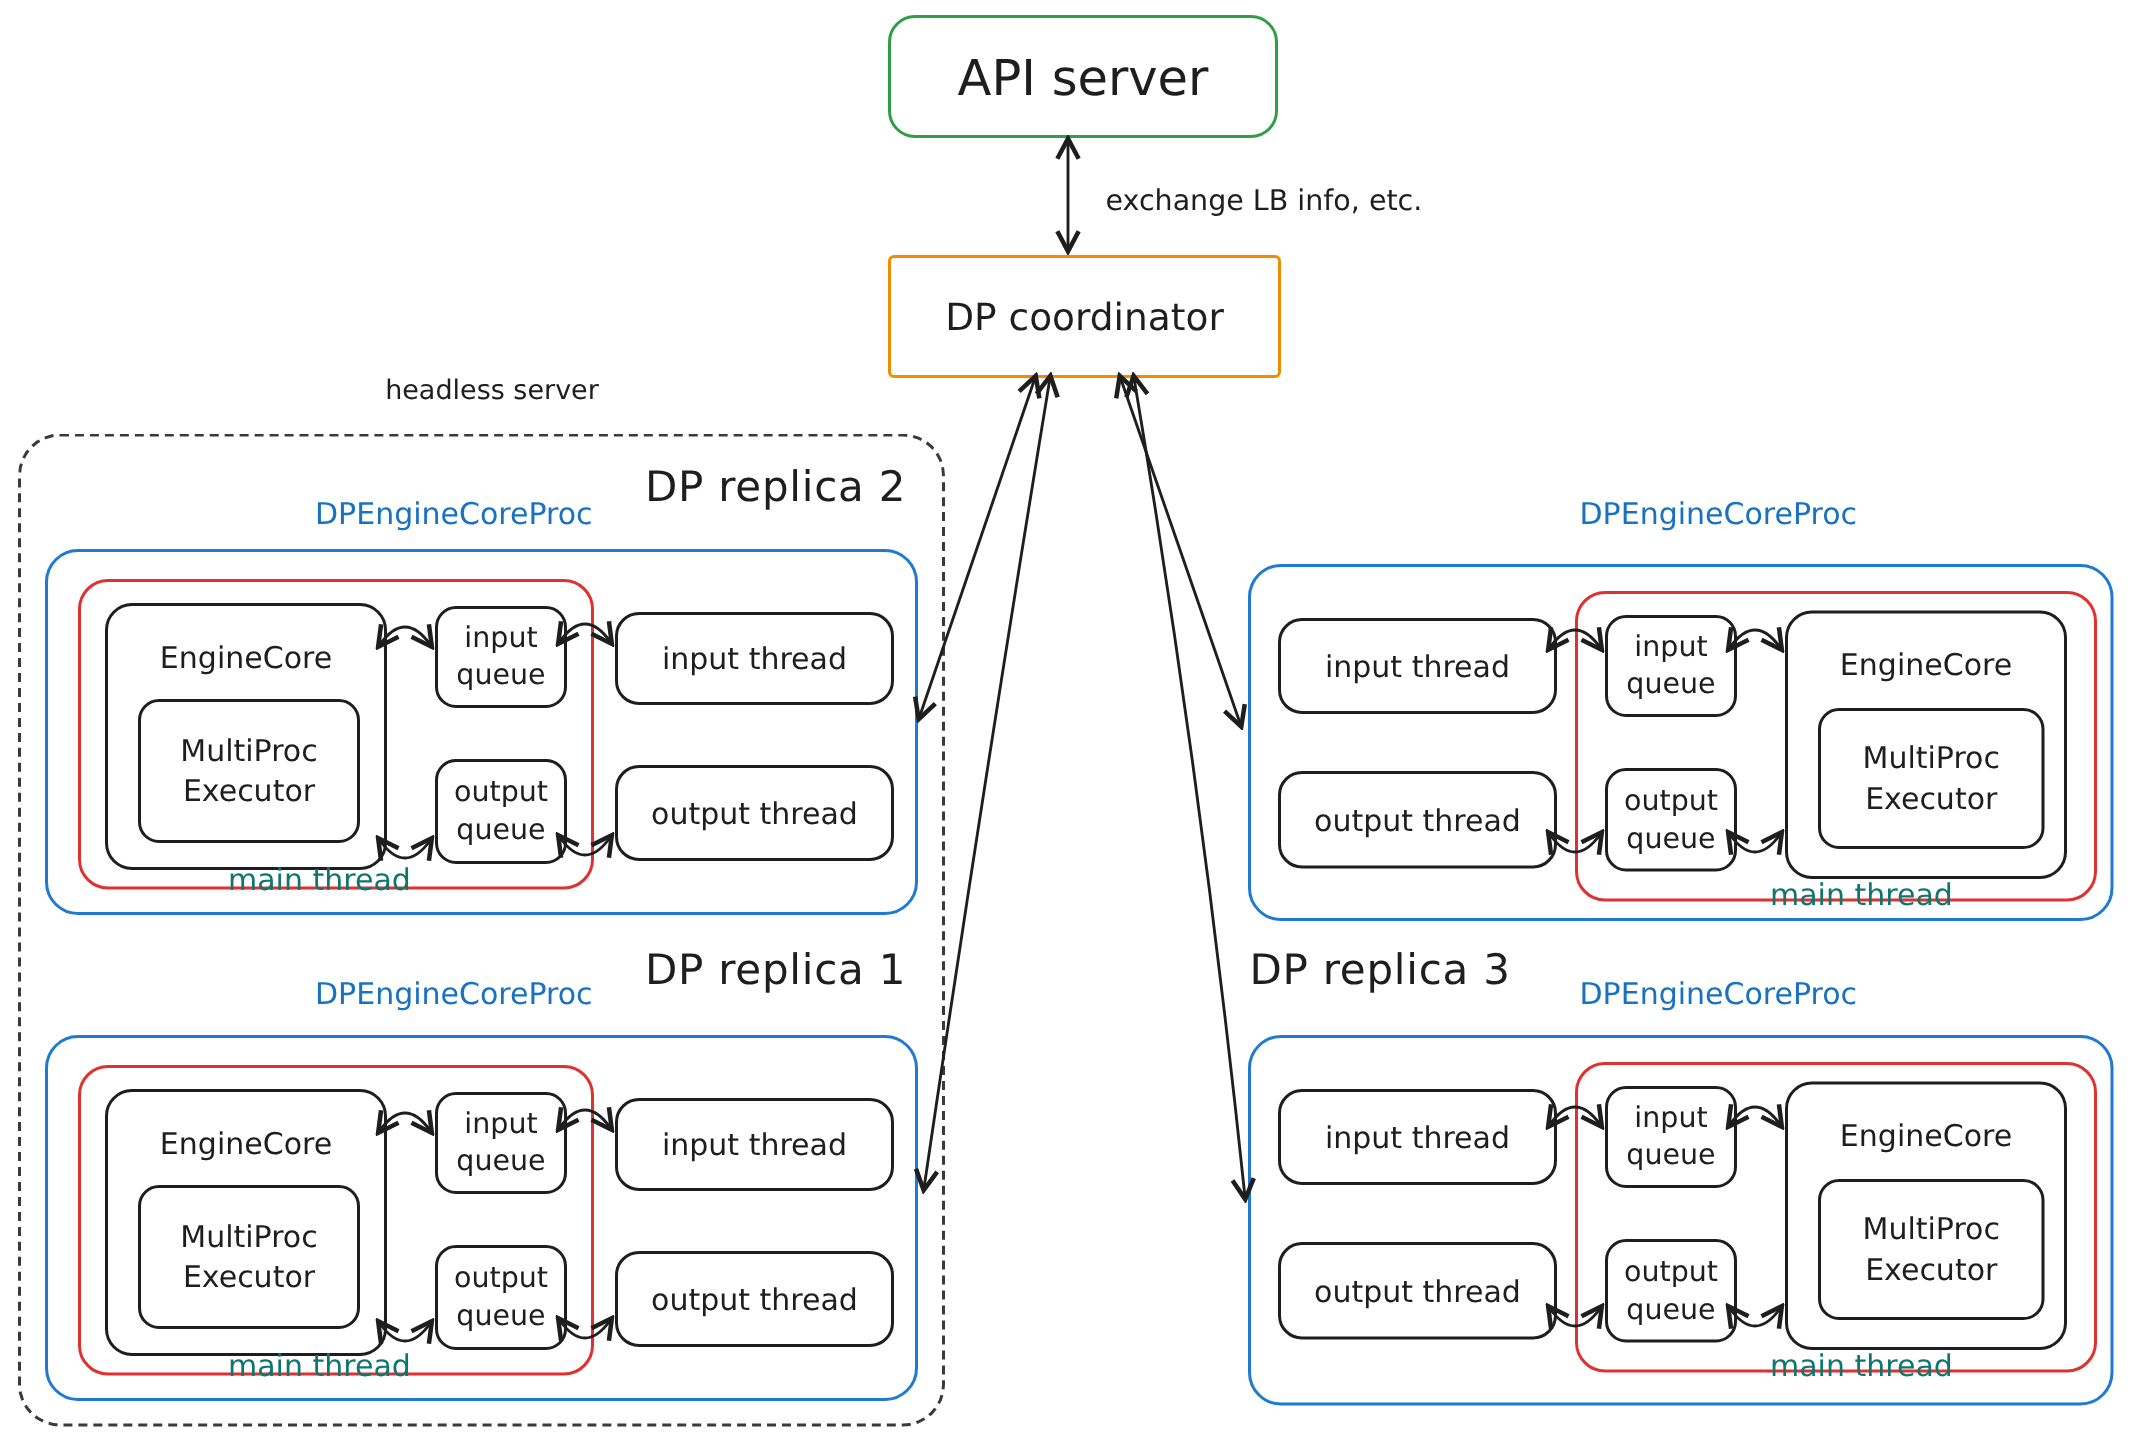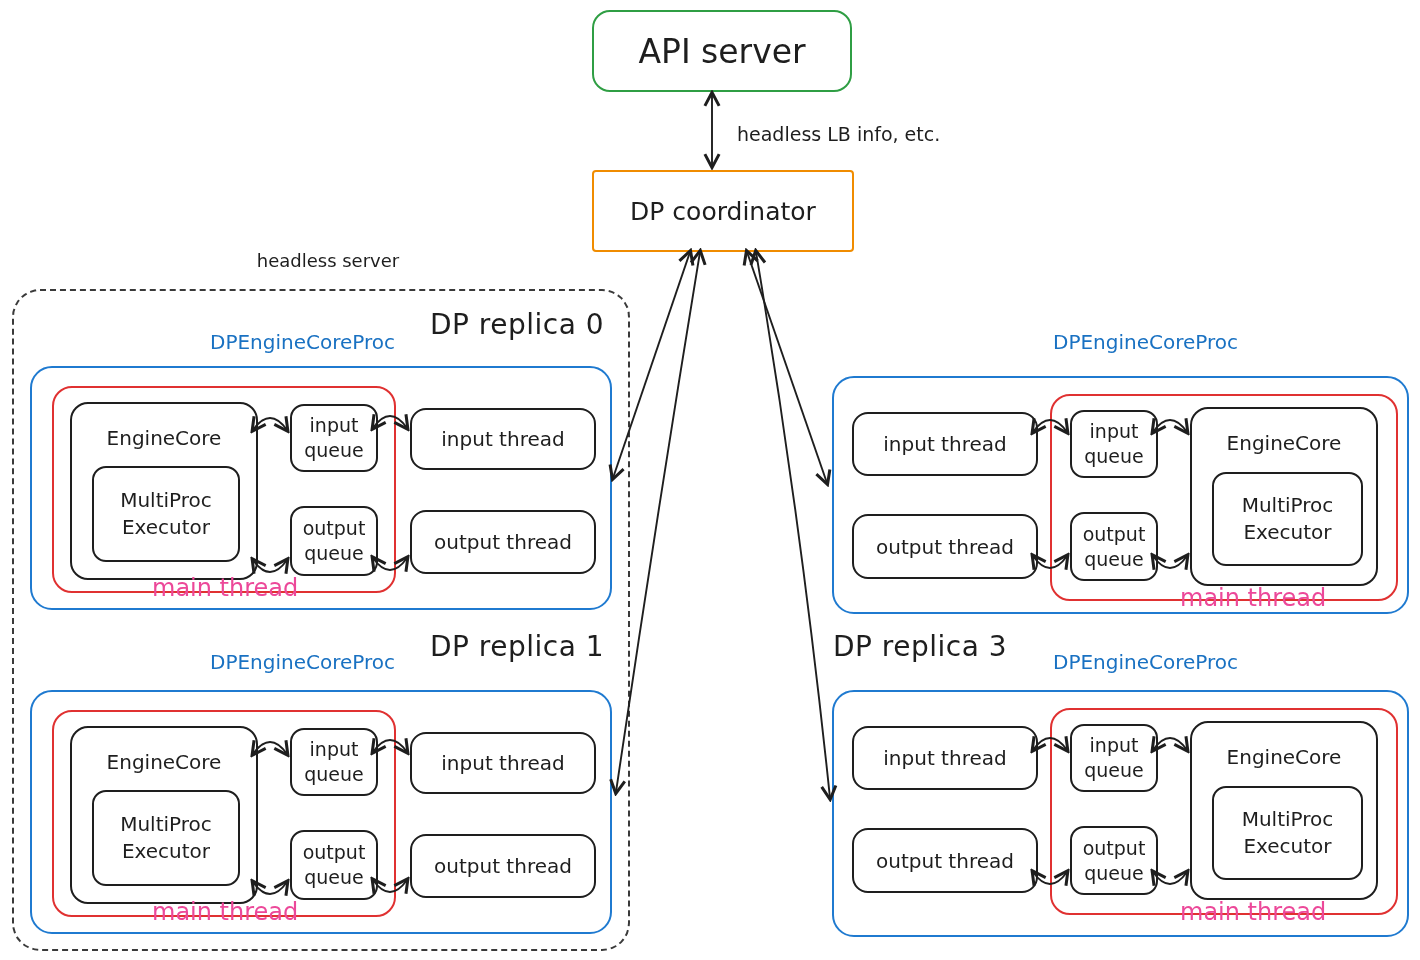--- a/index.html
+++ b/index.html
@@ -49,21 +49,21 @@
   .p-2{left:1053px;top:330px;}
   .p-3{left:1053px;top:650px;}
 
   
   .red-zone{border:2.4px solid #e03131;border-radius:20px;}
   .engine{border:2.7px solid #1e1e1e;border-radius:18px;}
   .engine-label{left:0;right:0;top:22px;text-align:center;font-size:20px;}
   .multiproc{border:2.7px solid #1e1e1e;border-radius:14px;font-size:20px;line-height:1.35;padding:0 0;}
   .queue{width:84px;border:2.7px solid #1e1e1e;border-radius:14px;font-size:19px;line-height:1.3;}
   .thread{width:182px;border:2.7px solid #1e1e1e;border-radius:16px;font-size:20px;text-align:right;}
-  .main-thread{color:#ec4899;font-size:24px;}
+  .main-thread{color:#0f766e;font-size:20px;}
 
   
   .rep-left .red-zone{left:20px;top:18px;width:340px;height:203px;}
   .rep-left .engine{left:38px;top:34px;width:184px;height:174px;}
   .rep-left .multiproc{left:20px;top:62px;width:144px;height:92px;}
   .rep-left .q-in{left:258px;top:36px;height:64px;}
   .rep-left .q-out{left:258px;top:138px;height:66px;}
   .rep-left .th-in{left:378px;top:40px;height:58px;}
   .rep-left .th-out{left:378px;top:142px;height:60px;}
   .rep-left .main-thread{left:120px;top:206px;}
@@ -83,30 +83,30 @@
 </style>
 </head>
 <body>
 
 <div class="canvas">
 
   <div class="abs ctr api-box">
     <span>API server</span>
   </div>
 
-  <div class="abs exchange-label">headless LB info, etc.</div>
+  <div class="abs exchange-label">exchange LB info, etc.</div>
 
   <div class="abs ctr coord-box">
     <span>DP coordinator</span>
   </div>
 
   <div class="abs headless-label">headless server</div>
   <div class="abs headless-box"></div>
 
-  <div class="abs rep-title t-0">DP replica 0</div>
+  <div class="abs rep-title t-0">DP replica 2</div>
   <div class="abs proc-label p-0">DPEngineCoreProc</div>
   <div class="abs rep-title t-1">DP replica 1</div>
   <div class="abs proc-label p-1">DPEngineCoreProc</div>
   <div class="abs proc-label p-2">DPEngineCoreProc</div>
   <div class="abs rep-title t-3">DP replica 3</div>
   <div class="abs proc-label p-3">DPEngineCoreProc</div>
 
   <div class="abs replica rep-left rep-0">
     <div class="abs red-zone"></div>
     <div class="abs engine">

